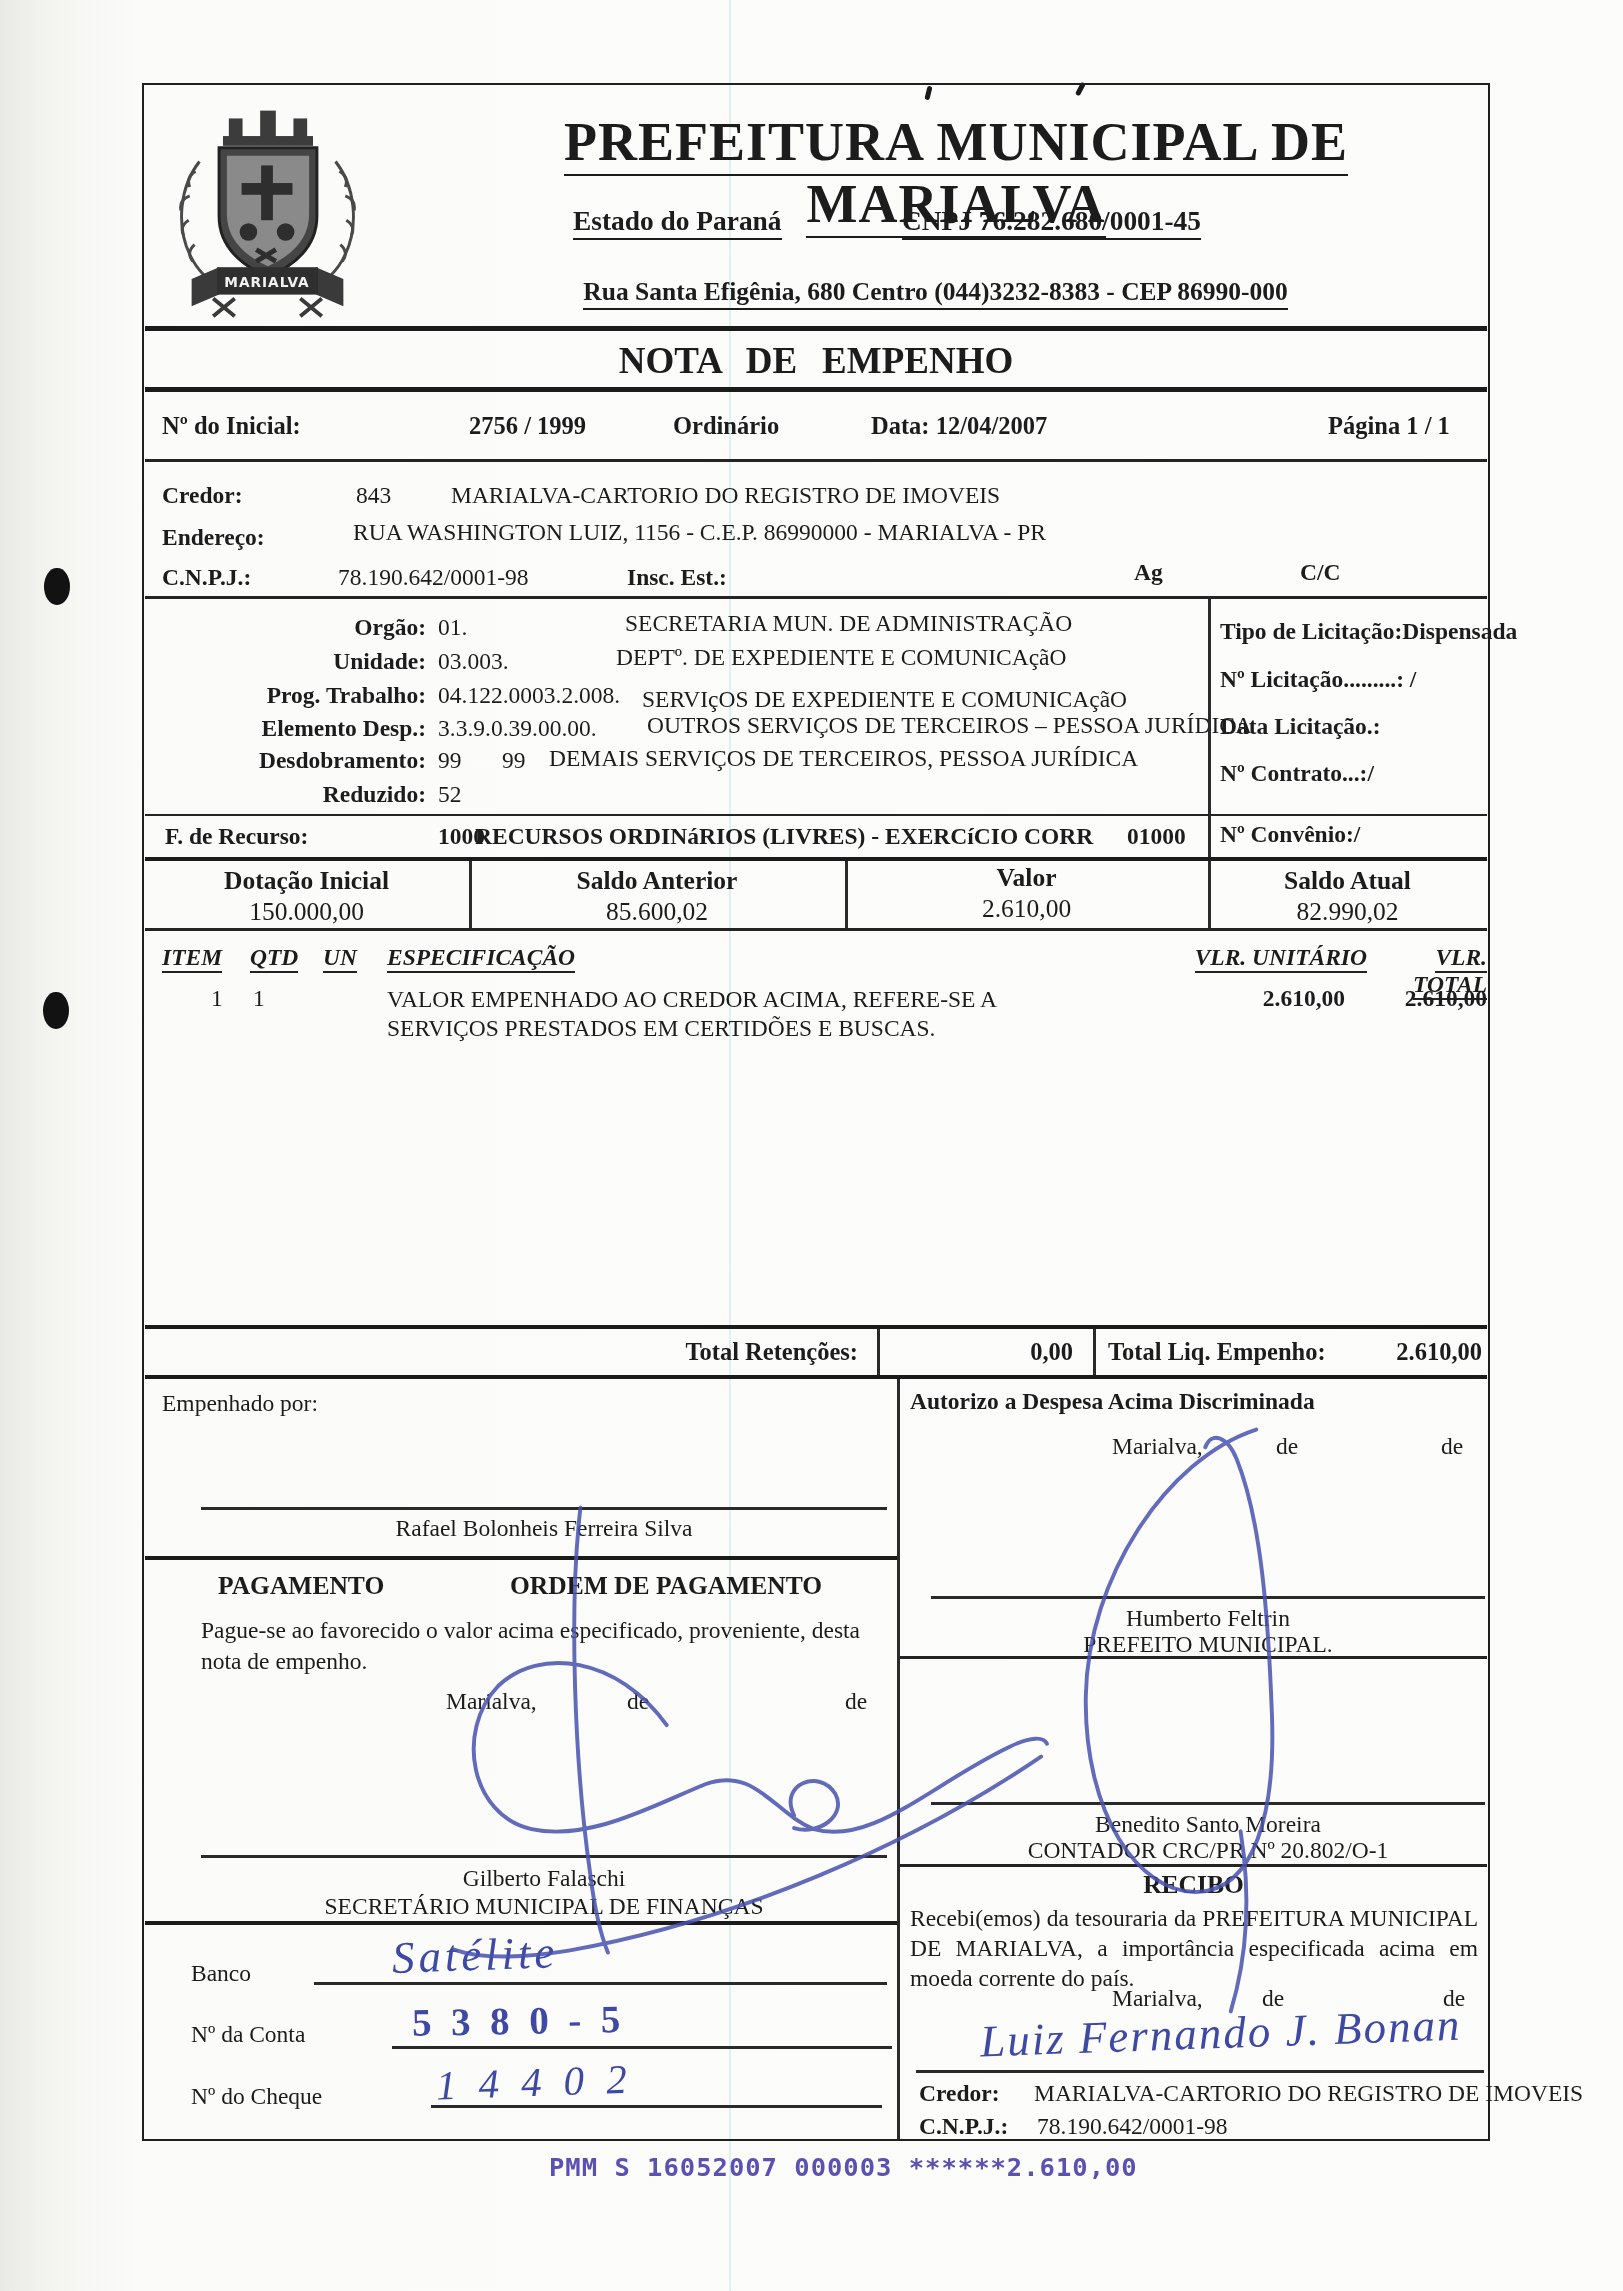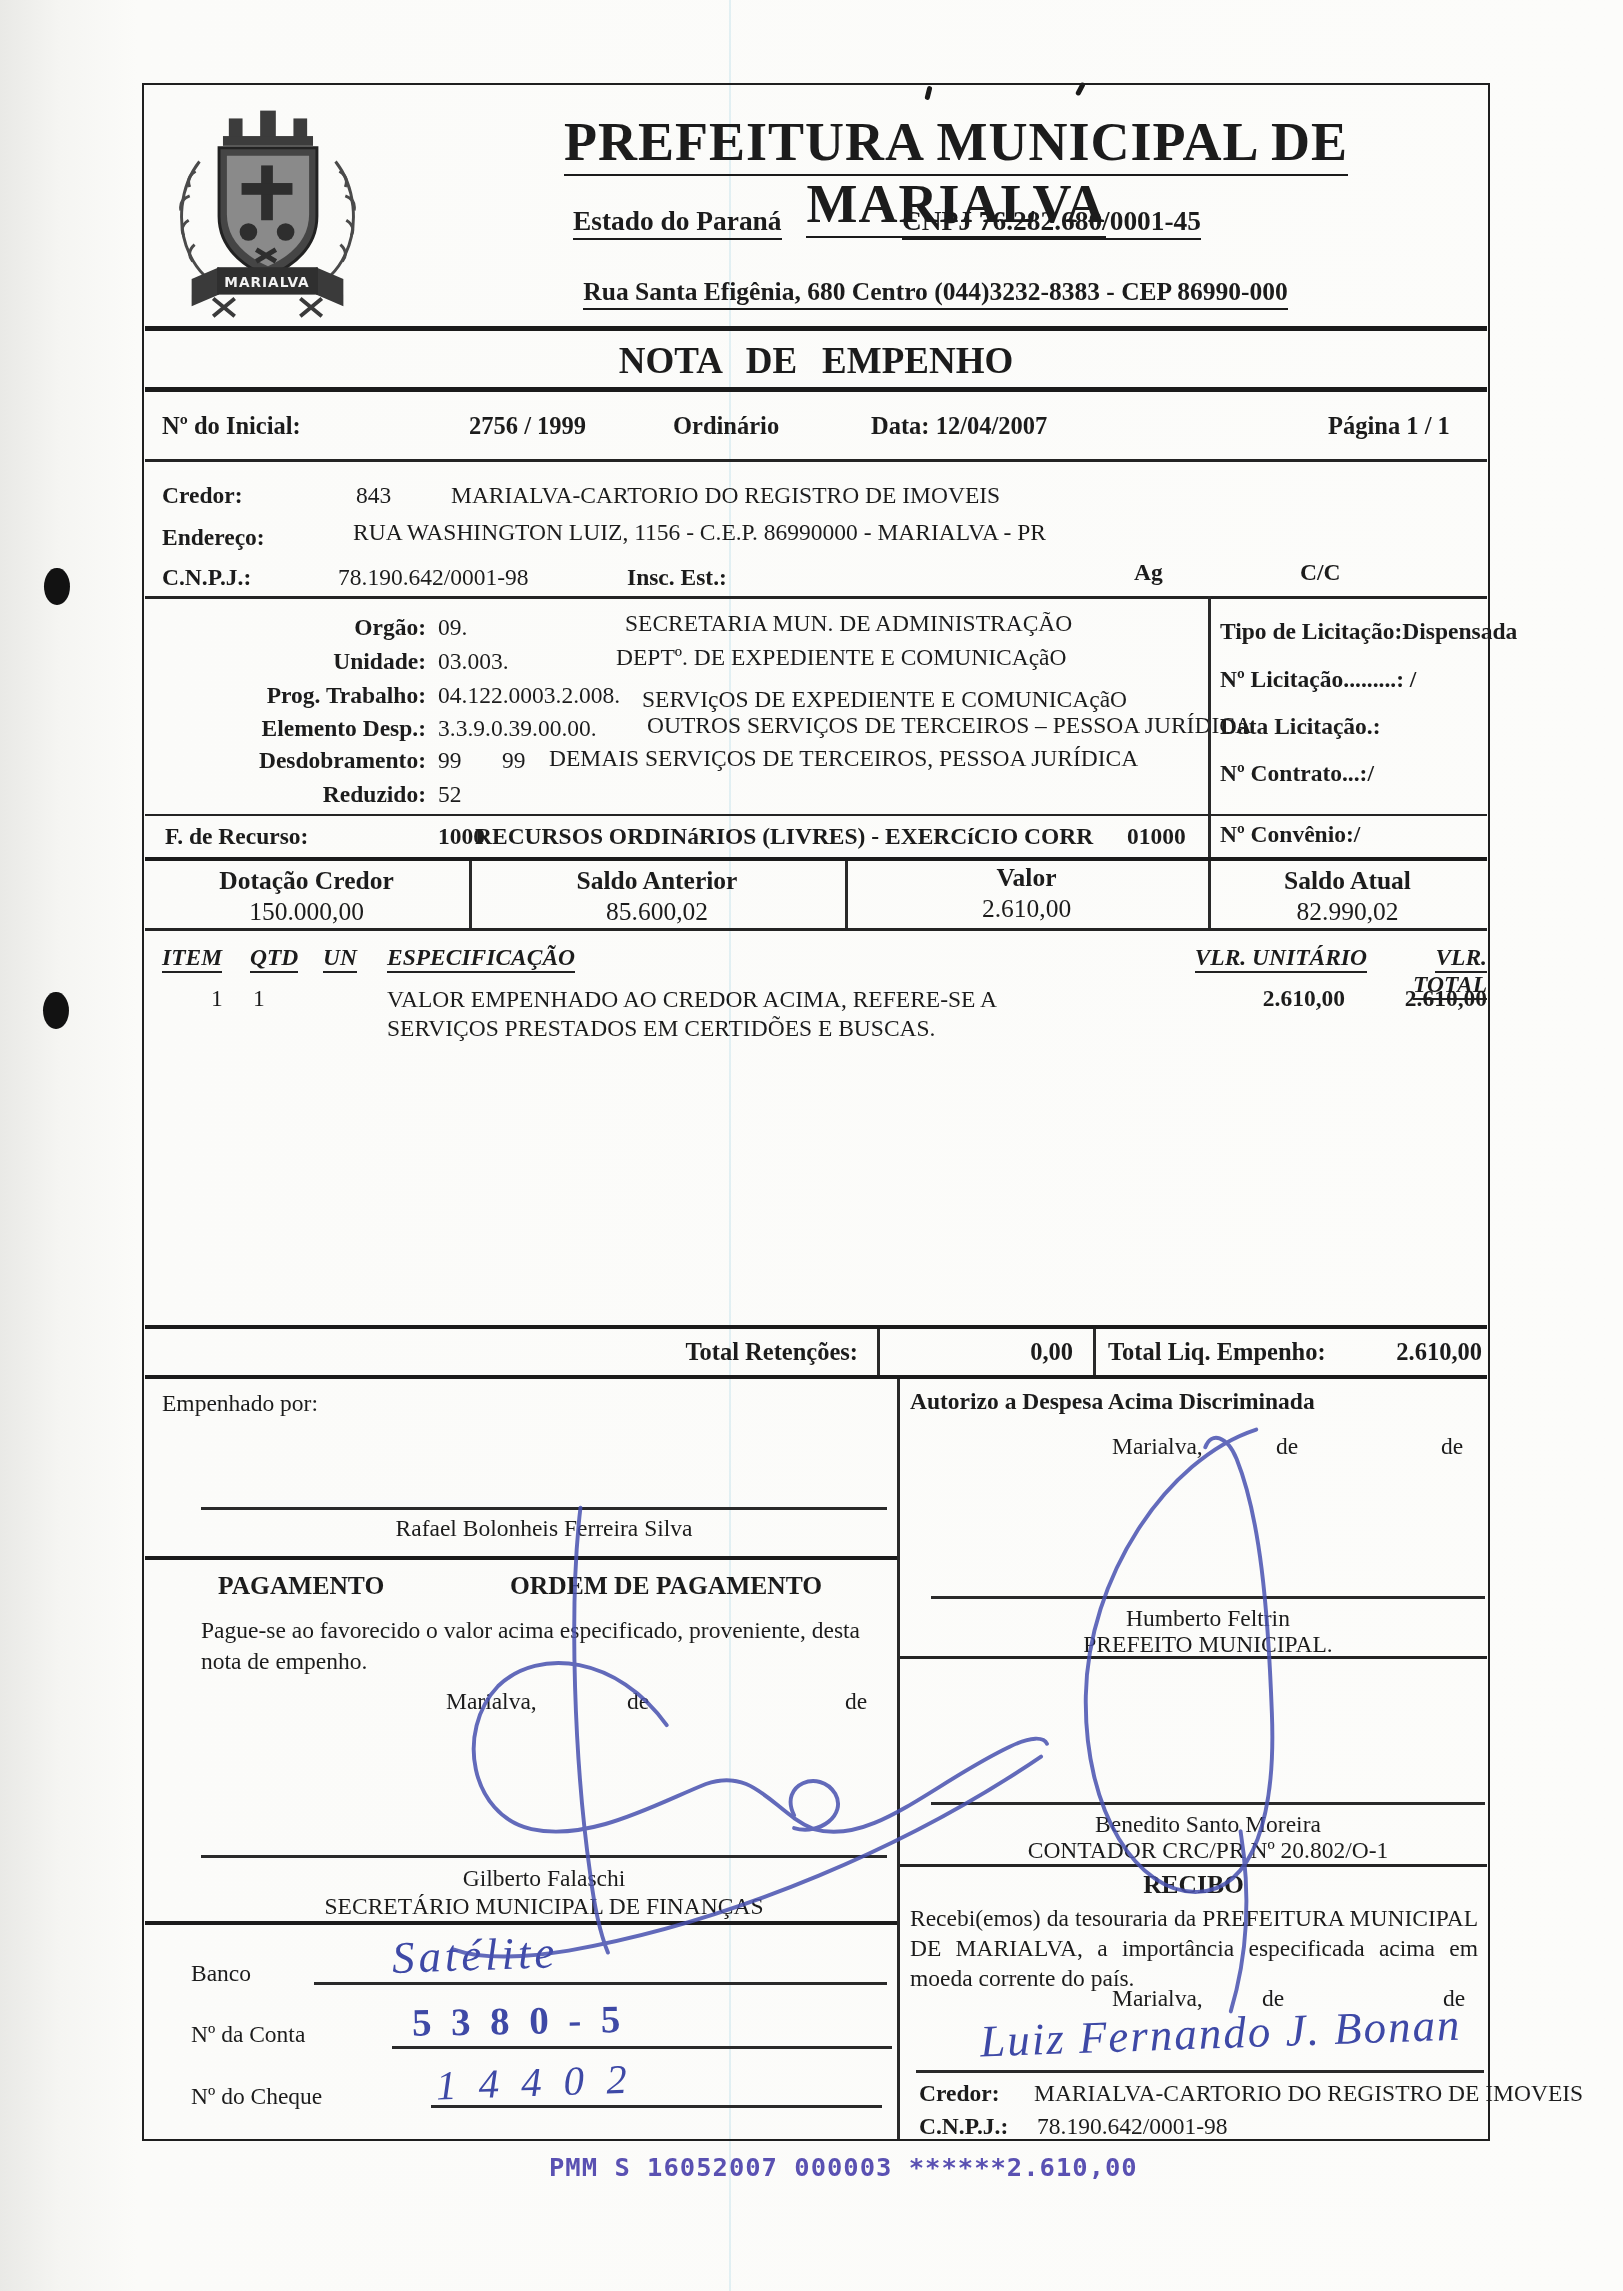--- a/index.html
+++ b/index.html
@@ -106,21 +106,21 @@
   <div class="abs b t24" style="left:162px;top:524px;">Endereço:</div>
   <div class="abs t24" style="left:353px;top:519px;">RUA WASHINGTON LUIZ, 1156  -  C.E.P. 86990000  -  MARIALVA  -  PR</div>
   <div class="abs b t24" style="left:162px;top:564px;">C.N.P.J.:</div>
   <div class="abs t24" style="left:338px;top:564px;">78.190.642/0001-98</div>
   <div class="abs b t24" style="left:627px;top:564px;">Insc. Est.:</div>
   <div class="abs b t24" style="left:1134px;top:559px;">Ag</div>
   <div class="abs b t24" style="left:1300px;top:559px;">C/C</div>
   <div class="hl" style="left:145px;top:596px;width:1342px;"></div>
 
   <div class="abs b t24 rt" style="left:147px;top:614px;width:279px;">Orgão:</div>
-  <div class="abs t24" style="left:438px;top:614px;">09.</div>
+  <div class="abs t24" style="left:438px;top:614px;">01.</div>
   <div class="abs t24" style="left:625px;top:610px;">SECRETARIA MUN. DE ADMINISTRAÇÃO</div>
 
   <div class="abs b t24 rt" style="left:147px;top:648px;width:279px;">Unidade:</div>
   <div class="abs t24" style="left:438px;top:648px;">03.003.</div>
   <div class="abs t24" style="left:616px;top:644px;">DEPTº. DE EXPEDIENTE E COMUNICAçãO</div>
 
   <div class="abs b t24 rt" style="left:147px;top:682px;width:279px;">Prog. Trabalho:</div>
   <div class="abs t24" style="left:438px;top:682px;">04.122.0003.2.008.</div>
   <div class="abs t24" style="left:642px;top:686px;">SERVIçOS DE EXPEDIENTE E COMUNICAçãO</div>
 
@@ -145,21 +145,21 @@
 
   <div class="hl" style="left:145px;top:814px;width:1342px;height:2px;"></div>
   <div class="abs b t24" style="left:165px;top:823px;">F. de Recurso:</div>
   <div class="abs b t24" style="left:438px;top:823px;">1000</div>
   <div class="abs b t24" style="left:475px;top:823px;">RECURSOS ORDINáRIOS (LIVRES) - EXERCíCIO CORR</div>
   <div class="abs b t24" style="left:1127px;top:823px;">01000</div>
 
   <div class="hl4" style="left:145px;top:857px;width:1342px;height:3.9px;"></div>
   <div class="vl" style="left:469px;top:861px;height:68px;"></div>
   <div class="vl" style="left:845px;top:861px;height:68px;"></div>
-  <div class="abs b t26 ctr" style="left:145px;top:866px;width:323px;">Dotação Credor</div>
+  <div class="abs b t26 ctr" style="left:145px;top:866px;width:323px;">Dotação Inicial</div>
   <div class="abs b t26 ctr" style="left:469px;top:866px;width:376px;">Saldo Anterior</div>
   <div class="abs b t26 ctr" style="left:845px;top:863px;width:363px;">Valor</div>
   <div class="abs b t26 ctr" style="left:1208px;top:866px;width:279px;">Saldo Atual</div>
   <div class="abs t26 ctr" style="left:145px;top:897px;width:323px;">150.000,00</div>
   <div class="abs t26 ctr" style="left:469px;top:897px;width:376px;">85.600,02</div>
   <div class="abs t26 ctr" style="left:845px;top:894px;width:363px;">2.610,00</div>
   <div class="abs t26 ctr" style="left:1208px;top:897px;width:279px;">82.990,02</div>
   <div class="hl" style="left:145px;top:928px;width:1342px;"></div>
 
   <div class="abs ith" style="left:162px;top:944px;"><span>ITEM</span></div>

